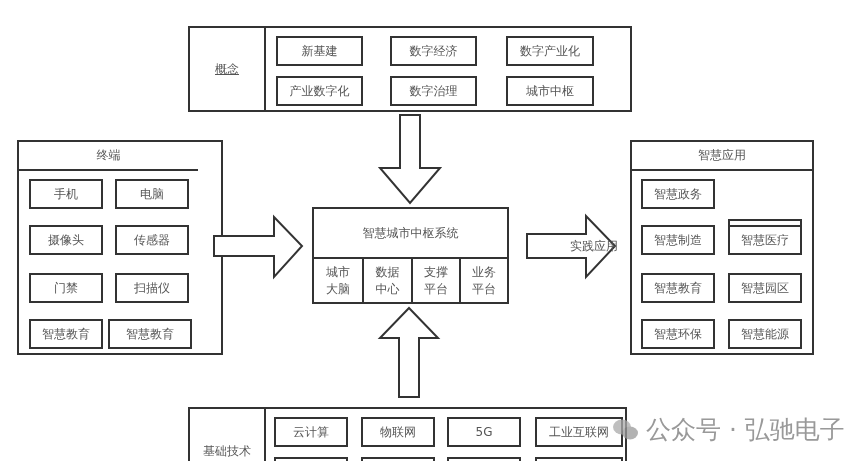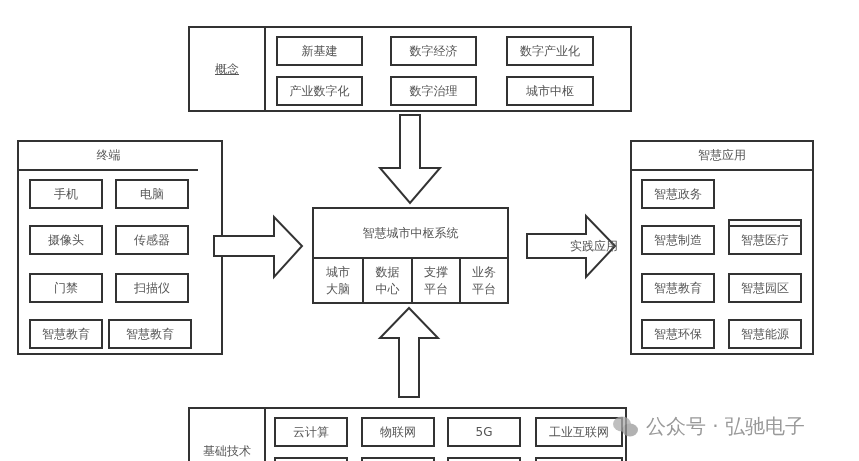--- a/index.html
+++ b/index.html
@@ -5,21 +5,21 @@
   html,body{margin:0;padding:0;background:#ffffff;}
   body{width:859px;height:461px;position:relative;overflow:hidden;font-family:"DejaVu Sans",sans-serif;color:#555;}
   .abs{position:absolute;box-sizing:border-box;}
   .frame{border:2px solid #333;background:#fff;}
   .chip{position:absolute;box-sizing:border-box;border:2px solid #333;background:#fff;display:flex;align-items:center;justify-content:center;font-size:12px;color:#555;white-space:nowrap;}
   .label{position:absolute;display:flex;align-items:center;justify-content:center;font-size:12px;color:#555;}
   .vline{position:absolute;width:2px;background:#333;}
   .hline{position:absolute;height:2px;background:#333;}
   svg.arrow{position:absolute;overflow:visible;}
   .cell{position:absolute;box-sizing:border-box;display:flex;align-items:center;justify-content:center;text-align:center;font-size:12px;line-height:17px;color:#555;white-space:pre-line;}
-  .wm{position:absolute;left:612px;top:413px;display:flex;align-items:center;color:#999;font-size:20px;}
+  .wm{position:absolute;left:612px;top:413px;display:flex;align-items:center;color:#999;font-size:25px;}
 </style>
 </head>
 <body>
 
 <div class="abs frame" style="left:188px;top:26px;width:444px;height:86px;">
   <div class="label" style="left:0;top:0;width:74px;height:82px;text-decoration:underline;">概念</div>
   <div class="vline" style="left:74px;top:0;height:82px;"></div>
   <div class="chip" style="left:86px;top:8px;width:87px;height:30px;">新基建</div>
   <div class="chip" style="left:200px;top:8px;width:87px;height:30px;">数字经济</div>
   <div class="chip" style="left:316px;top:8px;width:88px;height:30px;">数字产业化</div>

